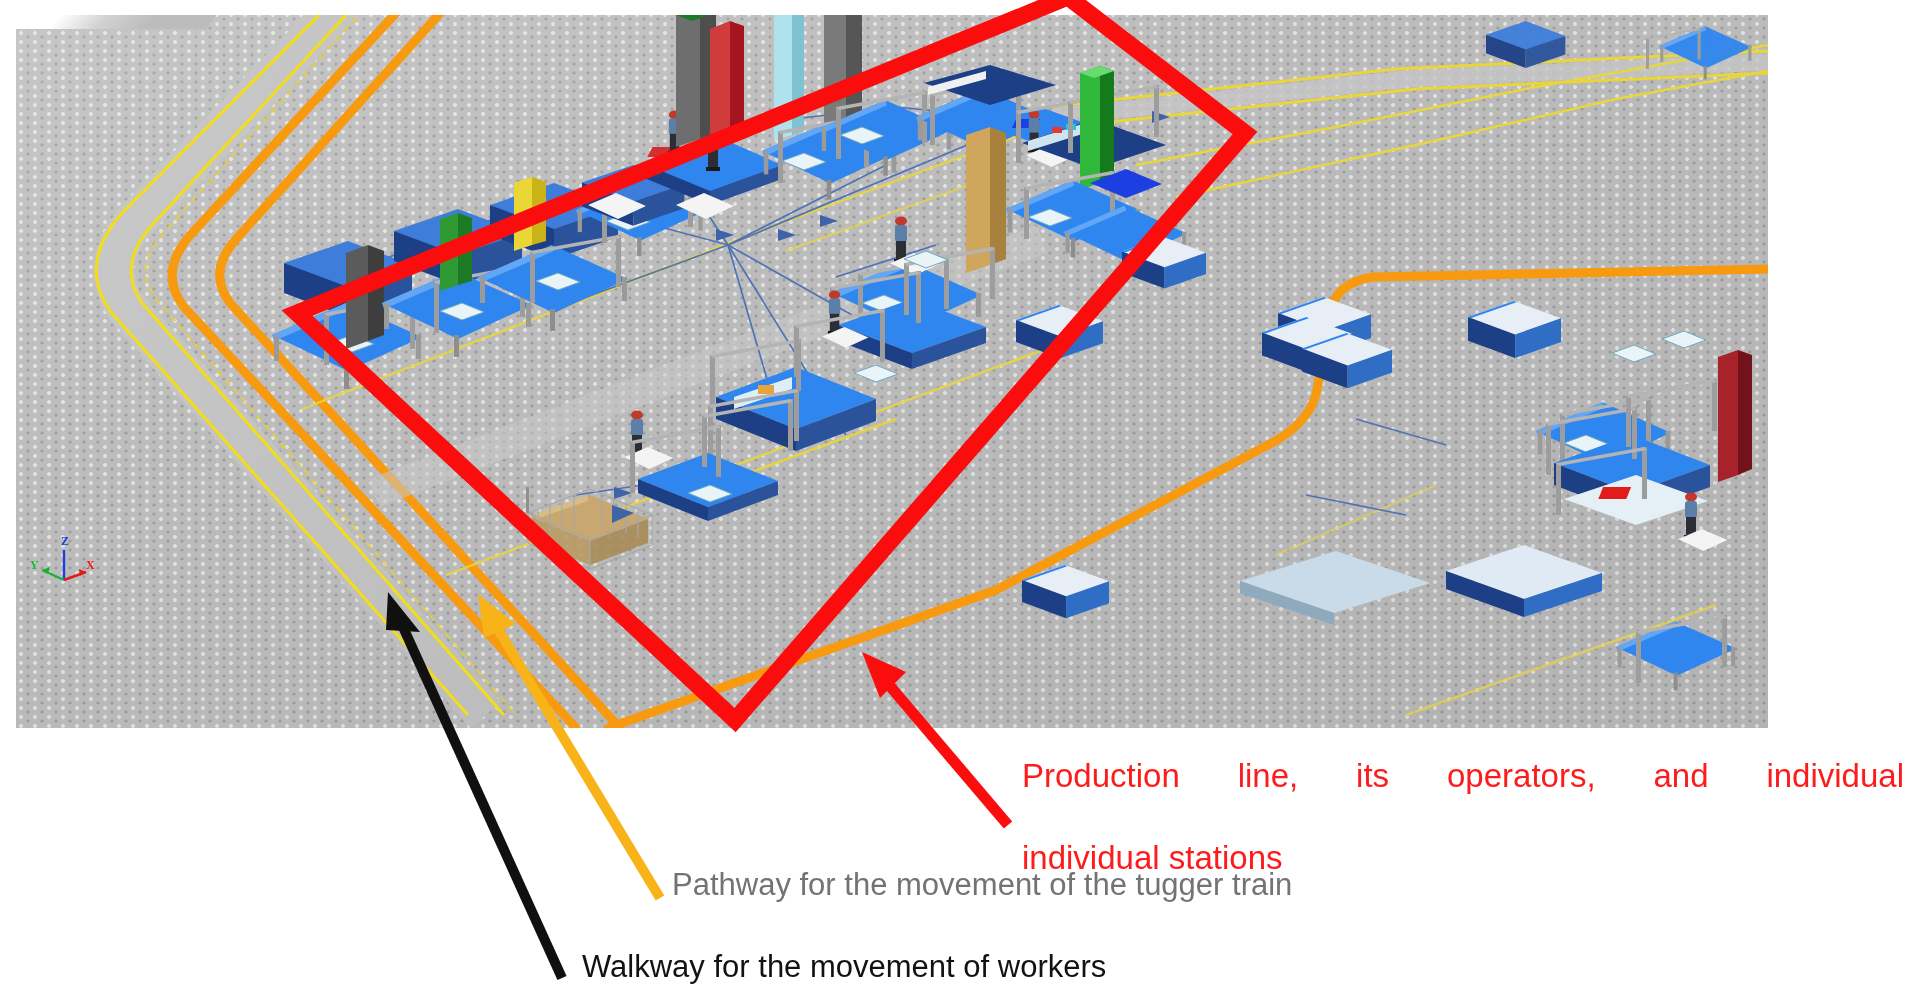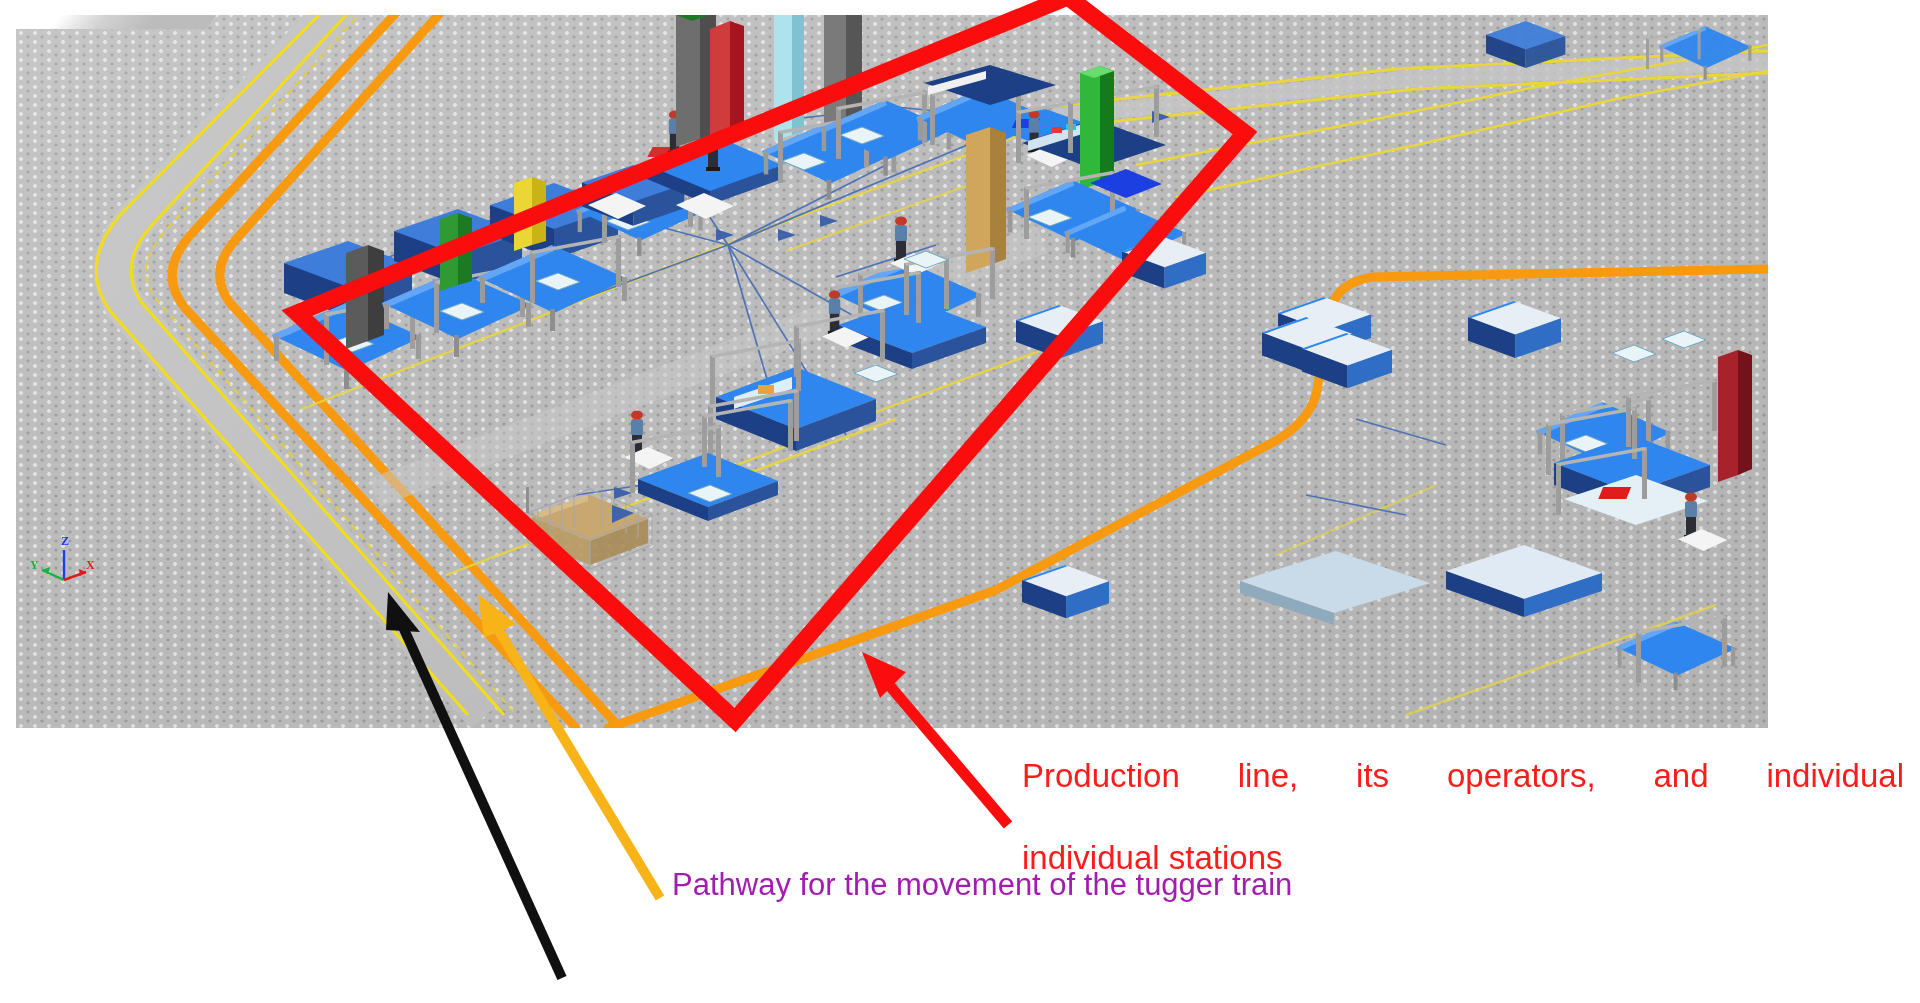--- a/index.html
+++ b/index.html
@@ -50,21 +50,21 @@
     left:1022px;top:755px;width:882px;
     color:#fe1b1b;font-size:33px;line-height:41px;
     text-align:justify;text-justify:inter-word;
     font-family:"Liberation Sans","DejaVu Sans",sans-serif;
   }
   .anno-red .l1{display:block;text-align:justify;}
   .anno-red .l1:after{content:"";display:inline-block;width:100%;}
   .anno-red .l2{display:block;}
   .anno-amber{
     left:672px;top:866px;width:800px;
-    color:#a21caf;font-size:31px;line-height:38px;white-space:nowrap;
+    color:#737373;font-size:31px;line-height:38px;white-space:nowrap;
   }
   .anno-black{
     left:582px;top:948px;width:760px;
     color:#121212;font-size:31px;line-height:38px;white-space:nowrap;
   }
   .arrows{position:absolute;left:0;top:0;width:1920px;height:1003px;overflow:visible;pointer-events:none;}
 </style>
 </head>
 <body>
 
@@ -567,14 +567,15 @@
     </g>
   </svg>
 
   <div class="anno anno-red">
     <span class="l1">Production line, its operators, and individual</span>
     <span class="l2">individual stations</span>
   </div>
 
   <div class="anno anno-amber">Pathway for the movement of the tugger train</div>
 
+  <div class="anno anno-black">Walkway for the movement of workers</div>
 
 </div>
 
 </body></html>

